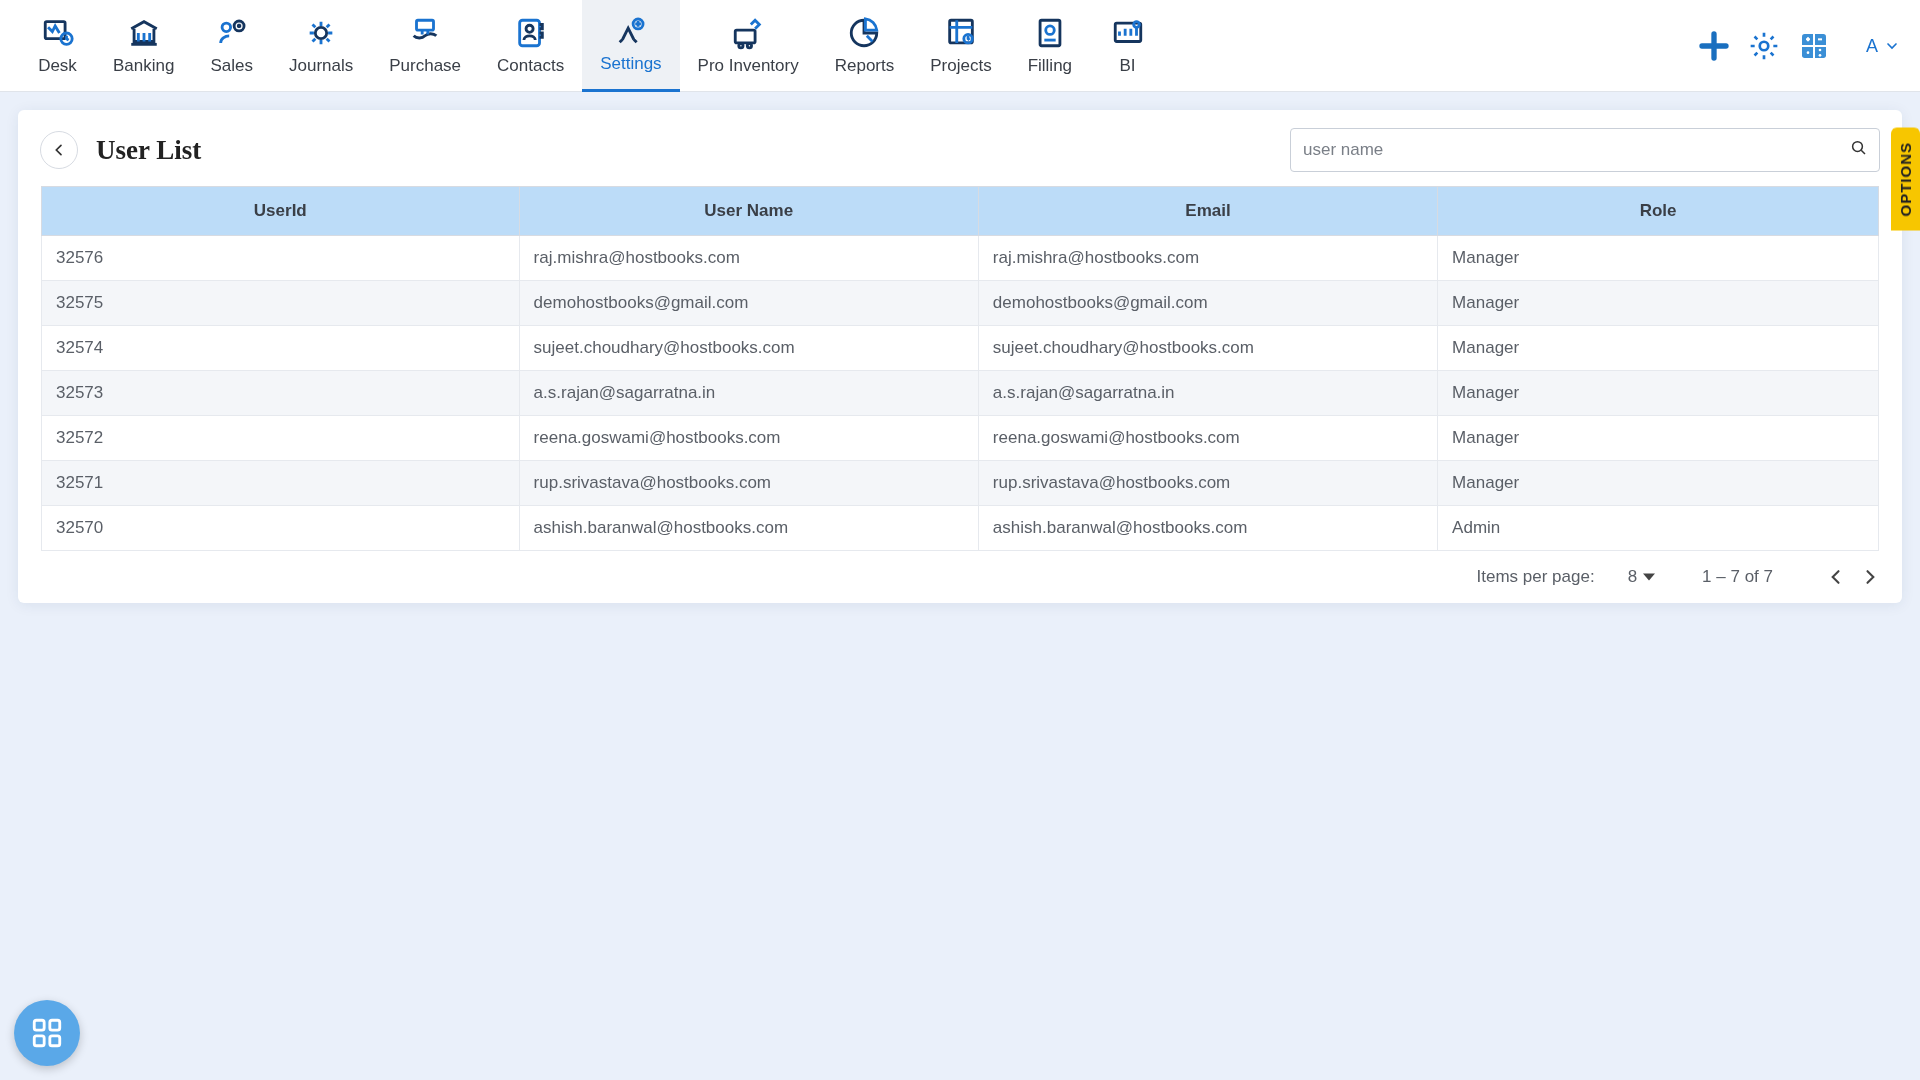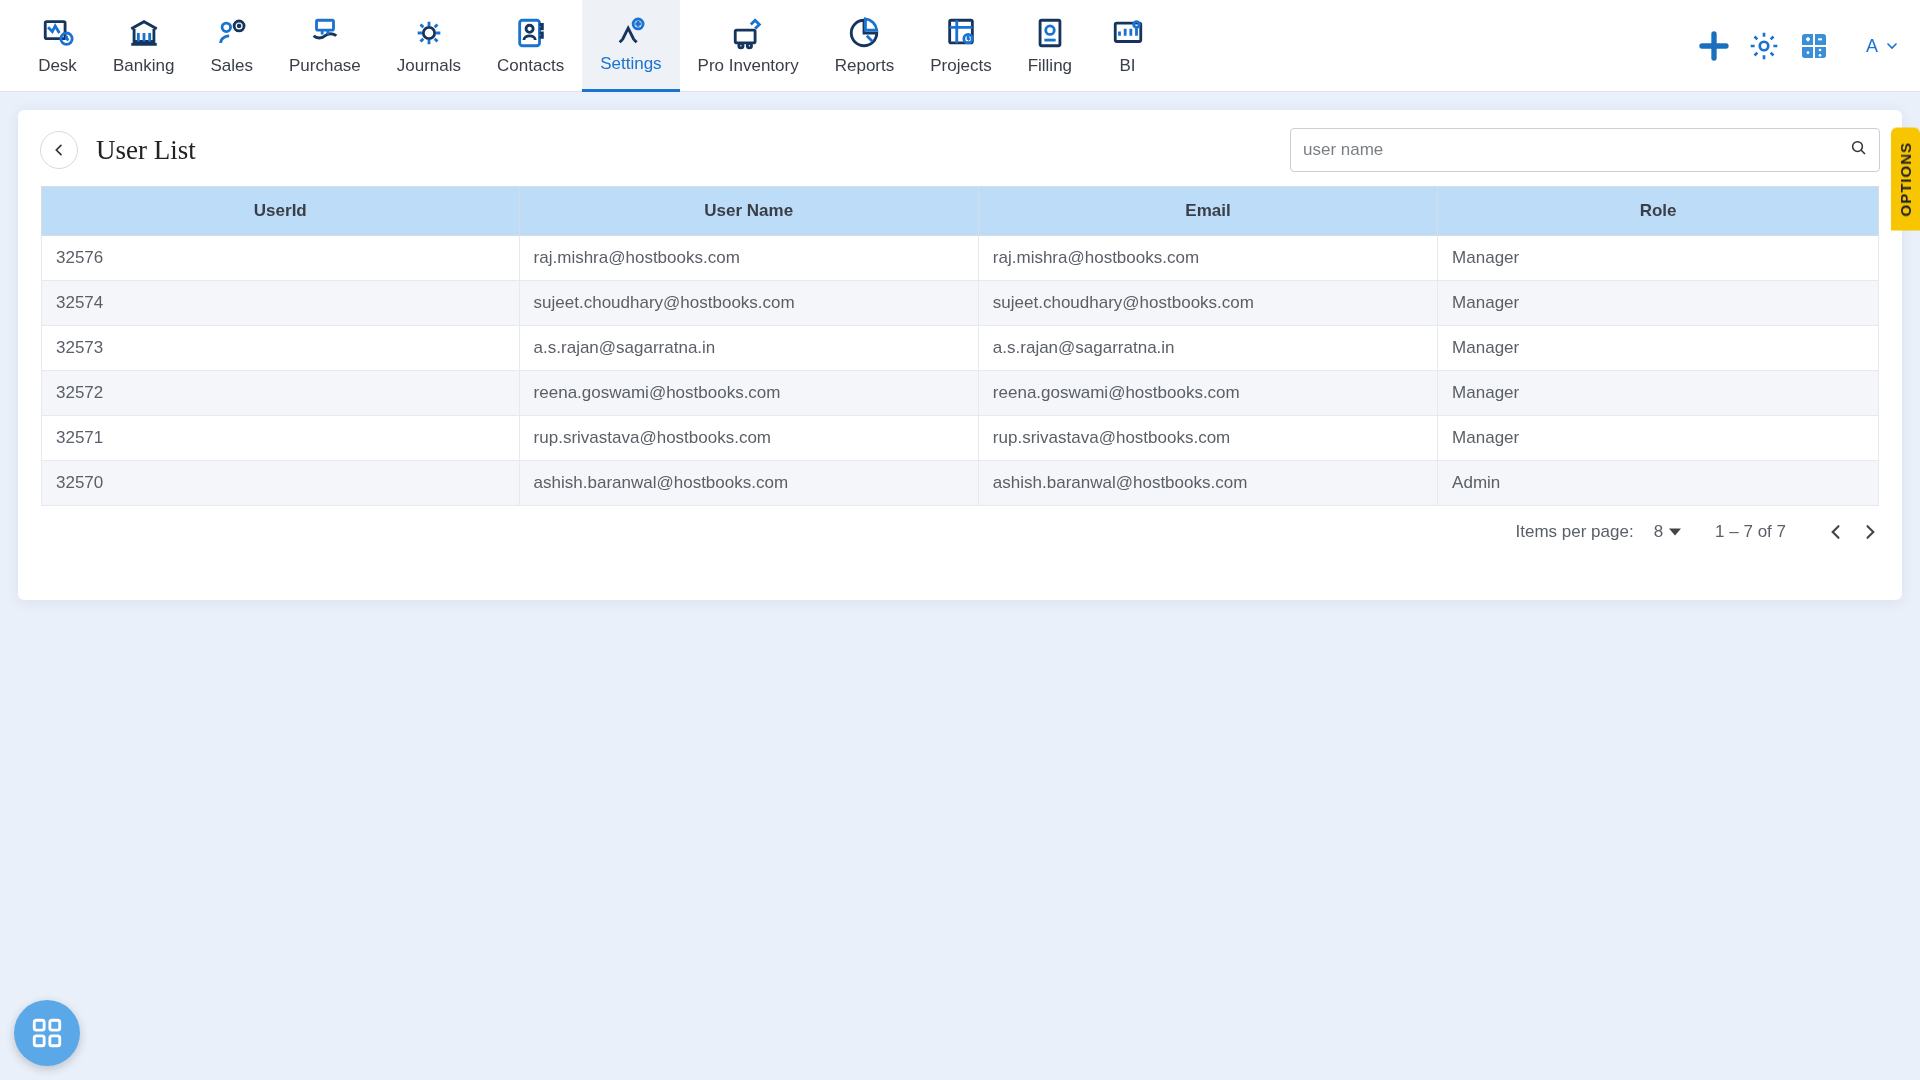--- a/index.html
+++ b/index.html
@@ -15,35 +15,35 @@
 .top-right { position:absolute; right:20px; top:0; height:92px; display:flex; align-items:center; gap:18px; }
 .tr-btn { cursor:pointer; display:flex; align-items:center; justify-content:center; }
 .tr-btn svg { width:32px; height:32px; }
 .profile-dd { display:flex; align-items:center; gap:6px; color:#1a73d0; font-size:18px; cursor:pointer; margin-left:18px; }
 
 .content { padding:18px; }
 .card { background:#fff; border-radius:6px; padding:0; box-shadow:0 2px 14px rgba(30,50,90,0.08); min-height:490px; position:relative; }
 
 .card-head { display:flex; align-items:center; padding:18px 22px 14px 22px; }
 .back-btn { width:38px; height:38px; border:1px solid #d7dbe2; border-radius:50%; display:flex; align-items:center; justify-content:center; cursor:pointer; margin-right:18px; }
-.page-title { font-family:Georgia,"Times New Roman",serif; font-size:27px; font-weight:normal; color:#222; }
+.page-title { font-family:Georgia,"Times New Roman",serif; font-size:27px; font-weight:bold; color:#222; }
 .search-wrap { margin-left:auto; position:relative; }
 .search-input { width:590px; height:44px; border:1px solid #c9cfd8; border-radius:4px; padding:0 42px 0 12px; font-size:17px; color:#555; }
 .search-input::placeholder { color:#7a7f87; }
 .search-ico { position:absolute; right:12px; top:50%; transform:translateY(-50%); color:#444; }
 
 .table-wrap { padding:0 23px; }
 table.user-table { width:100%; border-collapse:collapse; border:1px solid #d7dbe2; }
 .user-table thead th { background:#bcdcf8; color:#3a3f47; font-weight:600; font-size:17px; padding:14px 10px; text-align:center; border:1px solid #d7dbe2; }
 .user-table tbody td { padding:12px 14px; font-size:17px; color:#5a5f67; border-left:1px solid #e6e9ee; border-right:1px solid #e6e9ee; }
 .user-table tbody tr:nth-child(even) { background:#f4f6f9; }
 .user-table tbody tr:nth-child(odd) { background:#fff; }
 .user-table tbody tr { border-bottom:1px solid #e6e9ee; }
 
-.pager { display:flex; justify-content:flex-end; align-items:center; gap:20px; padding:16px 22px; color:#5a5f67; font-size:17px;text-align:right; }
+.pager { display:flex; justify-content:flex-end; align-items:center; gap:33px; padding:16px 22px; color:#5a5f67; font-size:17px;text-align:right; }
 .pager .pp-sel { display:flex; align-items:center; gap:10px; cursor:pointer; position:relative; }
 .pager .pp-sel:after { content:""; position:absolute; right:-18px; top:50%; border-left:6px solid transparent; border-right:6px solid transparent; border-top:7px solid #444; transform:translateY(-50%); }
 .pager .nav-arrows { display:flex; gap:14px; margin-left:20px; }
 .pager .nav-arrows span { cursor:pointer; display:flex; align-items:center; }
 
 .options-tab { position:fixed; right:0; top:128px; background:#f7c600; color:#222; writing-mode:vertical-rl; transform:rotate(180deg); padding:14px 6px; font-size:15px; font-weight:600; letter-spacing:1px; border-radius:0 0 6px 6px; cursor:pointer; }
 
 .fab { position:fixed; left:14px; bottom:14px; width:66px; height:66px; border-radius:50%; background:#5aa8e8; display:flex; align-items:center; justify-content:center; cursor:pointer; box-shadow:0 3px 10px rgba(0,0,0,0.2); }
 .fab svg { width:34px; height:34px; }
 
@@ -85,35 +85,35 @@
             <circle cx="17" cy="7" r="3.5" class="navico2"></circle>
             <path d="M17 5.5v3M15.5 7h3" class="navico2"></path>
             <path d="M4 19c0-3 3-5 6-5" class="navico"></path>
           </svg>
         </span>
         <span>Sales</span>
       </div>
       <div class="nav-item">
         <span class="icon">
           <svg viewBox="0 0 24 24">
+            <circle cx="12" cy="12" r="4" class="navico2"></circle>
+            <path d="M12 4v3M12 17v3M4 12h3M17 12h3M6 6l2 2M16 16l2 2M6 18l2-2M16 8l2-2" class="navico"></path>
+          </svg>
+        </span>
+        <span>Journals</span>
+      </div>
+      <div class="nav-item">
+        <span class="icon">
+          <svg viewBox="0 0 24 24">
             <rect x="6" y="3" width="12" height="7" rx="1" class="navico"></rect>
             <path d="M4 14c2 2 6 2 8 0s6-2 8 0" class="navico2"></path>
             <path d="M10 10v3M14 10v3" class="navico"></path>
           </svg>
         </span>
         <span>Purchase</span>
-      </div>
-      <div class="nav-item">
-        <span class="icon">
-          <svg viewBox="0 0 24 24">
-            <circle cx="12" cy="12" r="4" class="navico2"></circle>
-            <path d="M12 4v3M12 17v3M4 12h3M17 12h3M6 6l2 2M16 16l2 2M6 18l2-2M16 8l2-2" class="navico"></path>
-          </svg>
-        </span>
-        <span>Journals</span>
       </div>
       <div class="nav-item">
         <span class="icon">
           <svg viewBox="0 0 24 24">
             <rect x="4" y="3" width="14" height="18" rx="2" class="navico"></rect>
             <path d="M18 6h2v3h-2M18 12h2v3h-2" class="navico2"></path>
             <circle cx="11" cy="9" r="2.5" class="navico2"></circle>
             <path d="M7 17c0-2 2-3 4-3s4 1 4 3" class="navico2"></path>
           </svg>
         </span>
@@ -242,20 +242,26 @@
               <th style="width: 25%;">User Name</th>
               <th style="width: 25%;">Email</th>
               <th>Role</th>
             </tr>
           </thead>
         <tbody id="tbody">
             <tr>
               <td>32576</td>
               <td>raj.mishra@hostbooks.com</td>
               <td>raj.mishra@hostbooks.com</td>
+              <td>Manager</td>
+            </tr>
+            <tr>
+              <td>32575</td>
+              <td>demohostbooks@gmail.com</td>
+              <td>demohostbooks@gmail.com</td>
               <td>Manager</td>
             </tr>
             <tr>
               <td>32574</td>
               <td>sujeet.choudhary@hostbooks.com</td>
               <td>sujeet.choudhary@hostbooks.com</td>
               <td>Manager</td>
             </tr>
             <tr>
               <td>32573</td>

